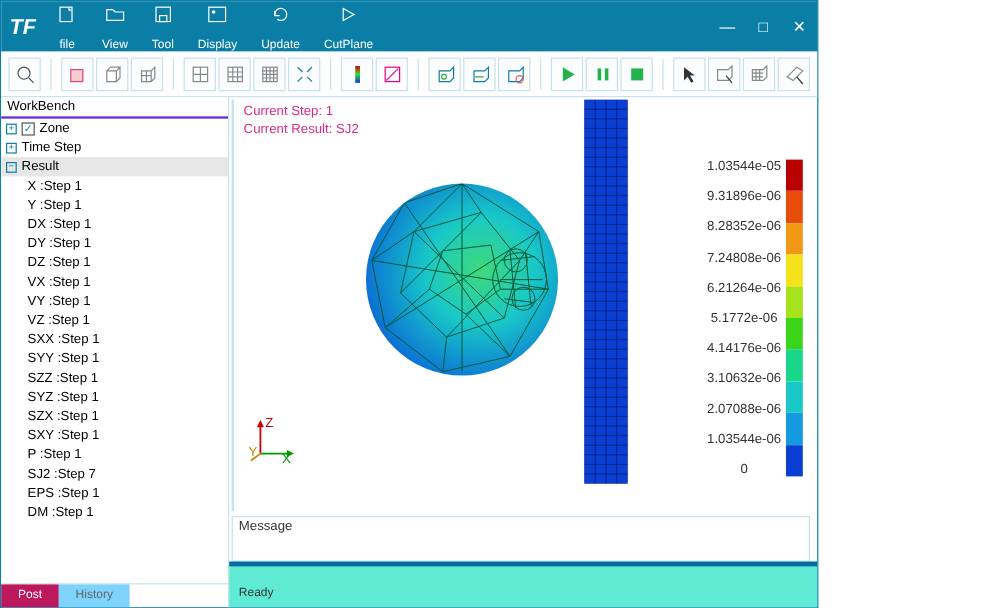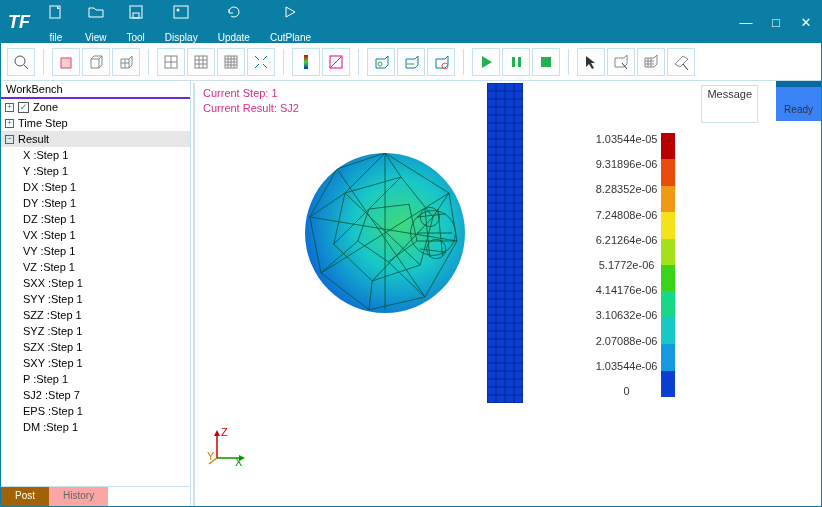--- a/index.html
+++ b/index.html
@@ -1,17 +1,17 @@
 <!DOCTYPE html>
 <html><head>
 <meta charset="utf-8">
 <style>
 * { box-sizing: border-box; margin: 0; padding: 0; font-family: 'Segoe UI', Tahoma, sans-serif; font-size: 11px; }
 html, body { width: 822px; height: 507px; overflow: hidden; }
-.app { width: 822px; height: 507px; display: flex; flex-direction: column; background: #fff; border: 1px solid #0b7ea5; }
+.app { width: 682px; height: 507px; display: flex; flex-direction: column; background: #fff; border: 1px solid #0b7ea5; }
 .titlebar { height: 42px; background: #0b7ea5; display: flex; align-items: stretch; color: #fff; }
 .logo { width: 36px; height: 42px; display: flex; align-items: center; justify-content: center; font-weight: 900; font-size: 18px; font-style: italic; }
 .menus { display: flex; align-items: stretch; }
 .menu-col { display: flex; flex-direction: column; align-items: center; justify-content: space-between; padding: 3px 10px 0; cursor: pointer; }
 .menu-col .ico { width: 18px; height: 16px; display: flex; align-items: center; justify-content: center; }
 .menu-col .lbl { font-size: 10px; margin-top: 2px; }
 .winbtns { margin-left: auto; display: flex; }
 .winbtn { width: 30px; display: flex; align-items: center; justify-content: center; cursor: pointer; font-size: 13px; }
 .toolbar { height: 38px; background: #fff; border-bottom: 1px solid #c7e2ec; display: flex; align-items: center; padding: 0 6px; gap: 2px; }
 .tbtn { width: 28px; height: 28px; border: 1px solid #c7e2ec; background: #fbfdfe; display: flex; align-items: center; justify-content: center; cursor: pointer; }
@@ -21,28 +21,28 @@
 .wbhead { height: 18px; border-bottom: 2px solid #6d28d9; padding: 2px 5px; background: #fff; font-size: 11px; }
 .tree { flex: 1; overflow: hidden; background: #fff; }
 .tnode { padding: 2px 4px; display: flex; align-items: center; gap: 4px; cursor: pointer; }
 .tnode.l1 { padding-left: 4px; }
 .tnode.l2 { padding-left: 22px; }
 .tnode.sel { background: #e6e6e6; }
 .sq { width: 9px; height: 9px; border: 1px solid #0b7ea5; display: flex; align-items: center; justify-content: center; font-size: 8px; color: #0b7ea5; line-height: 1; }
 .chk { width: 11px; height: 11px; border: 1px solid #555; display: flex; align-items: center; justify-content: center; font-size: 9px; color: #0b7ea5; }
 .sbtabs { height: 20px; display: flex; border-top: 1px solid #c7e2ec; }
 .sbtab { padding: 3px 14px; font-size: 10px; cursor: pointer; }
-.sbtab.active { background: #a16207; color: #fff; }
-.sbtab.inactive { background: #fca5a5; color: #666; }
-.main { flex: 1; display: flex; flex-direction: row; gap: 12px; }
+.sbtab.active { background: #be185d; color: #fff; }
+.sbtab.inactive { background: #7dd3fc; color: #666; }
+.main { flex: 1; display: flex; flex-direction: column; }
 .viewport { flex: 1; position: relative; background: #fff; border-left: 2px solid #c7e2ec; margin: 2px 6px 0 2px; overflow: hidden; }
 .status-text { position: absolute; top: 3px; left: 8px; font-family: 'Courier New', monospace; font-size: 11px; color: #d92b86; line-height: 1.4; }
 .axis { position: absolute; left: 12px; bottom: 38px; width: 40px; height: 40px; }
 .msgbox { height: 38px; background: #fff; border: 1px solid #c7e2ec; margin: 4px 6px 0 2px; padding: 2px 5px; font-size: 11px; color: #333; }
-.statusbar { height: 20px; border-top: 6px solid #0369a1; padding: 17px 8px; font-size: 10px; color: #333; background: #3b82f6; }
+.statusbar { height: 20px; border-top: 4px solid #0369a1; padding: 17px 8px; font-size: 10px; color: #333; background: #5eead4; }
 .legend { position: absolute; right: 6px; top: 50px; display: flex; }
 .legend-labels { display: flex; flex-direction: column; justify-content: space-between; align-items: center; height: 264px; margin-right: 4px; font-size: 10px; color: #333; }
 .legend-bar { width: 14px; height: 264px; display: flex; flex-direction: column; }
 .legend-seg { flex: 1; }
 .sphere { position: absolute; left: 110px; top: 70px; width: 160px; height: 160px; border-radius: 50%; background: radial-gradient(circle at 60% 45%, #3fd97a 0%, #18c8c8 35%, #0b6fd4 75%); overflow: hidden; }
 .sphere svg { width: 100%; height: 100%; }
 .block { position: absolute; left: 292px; top: 0px; width: 36px; height: 320px; background: #0b3fd4; }
 .block svg { width: 100%; height: 100%; }
 svg { display: block; }
 </style>

